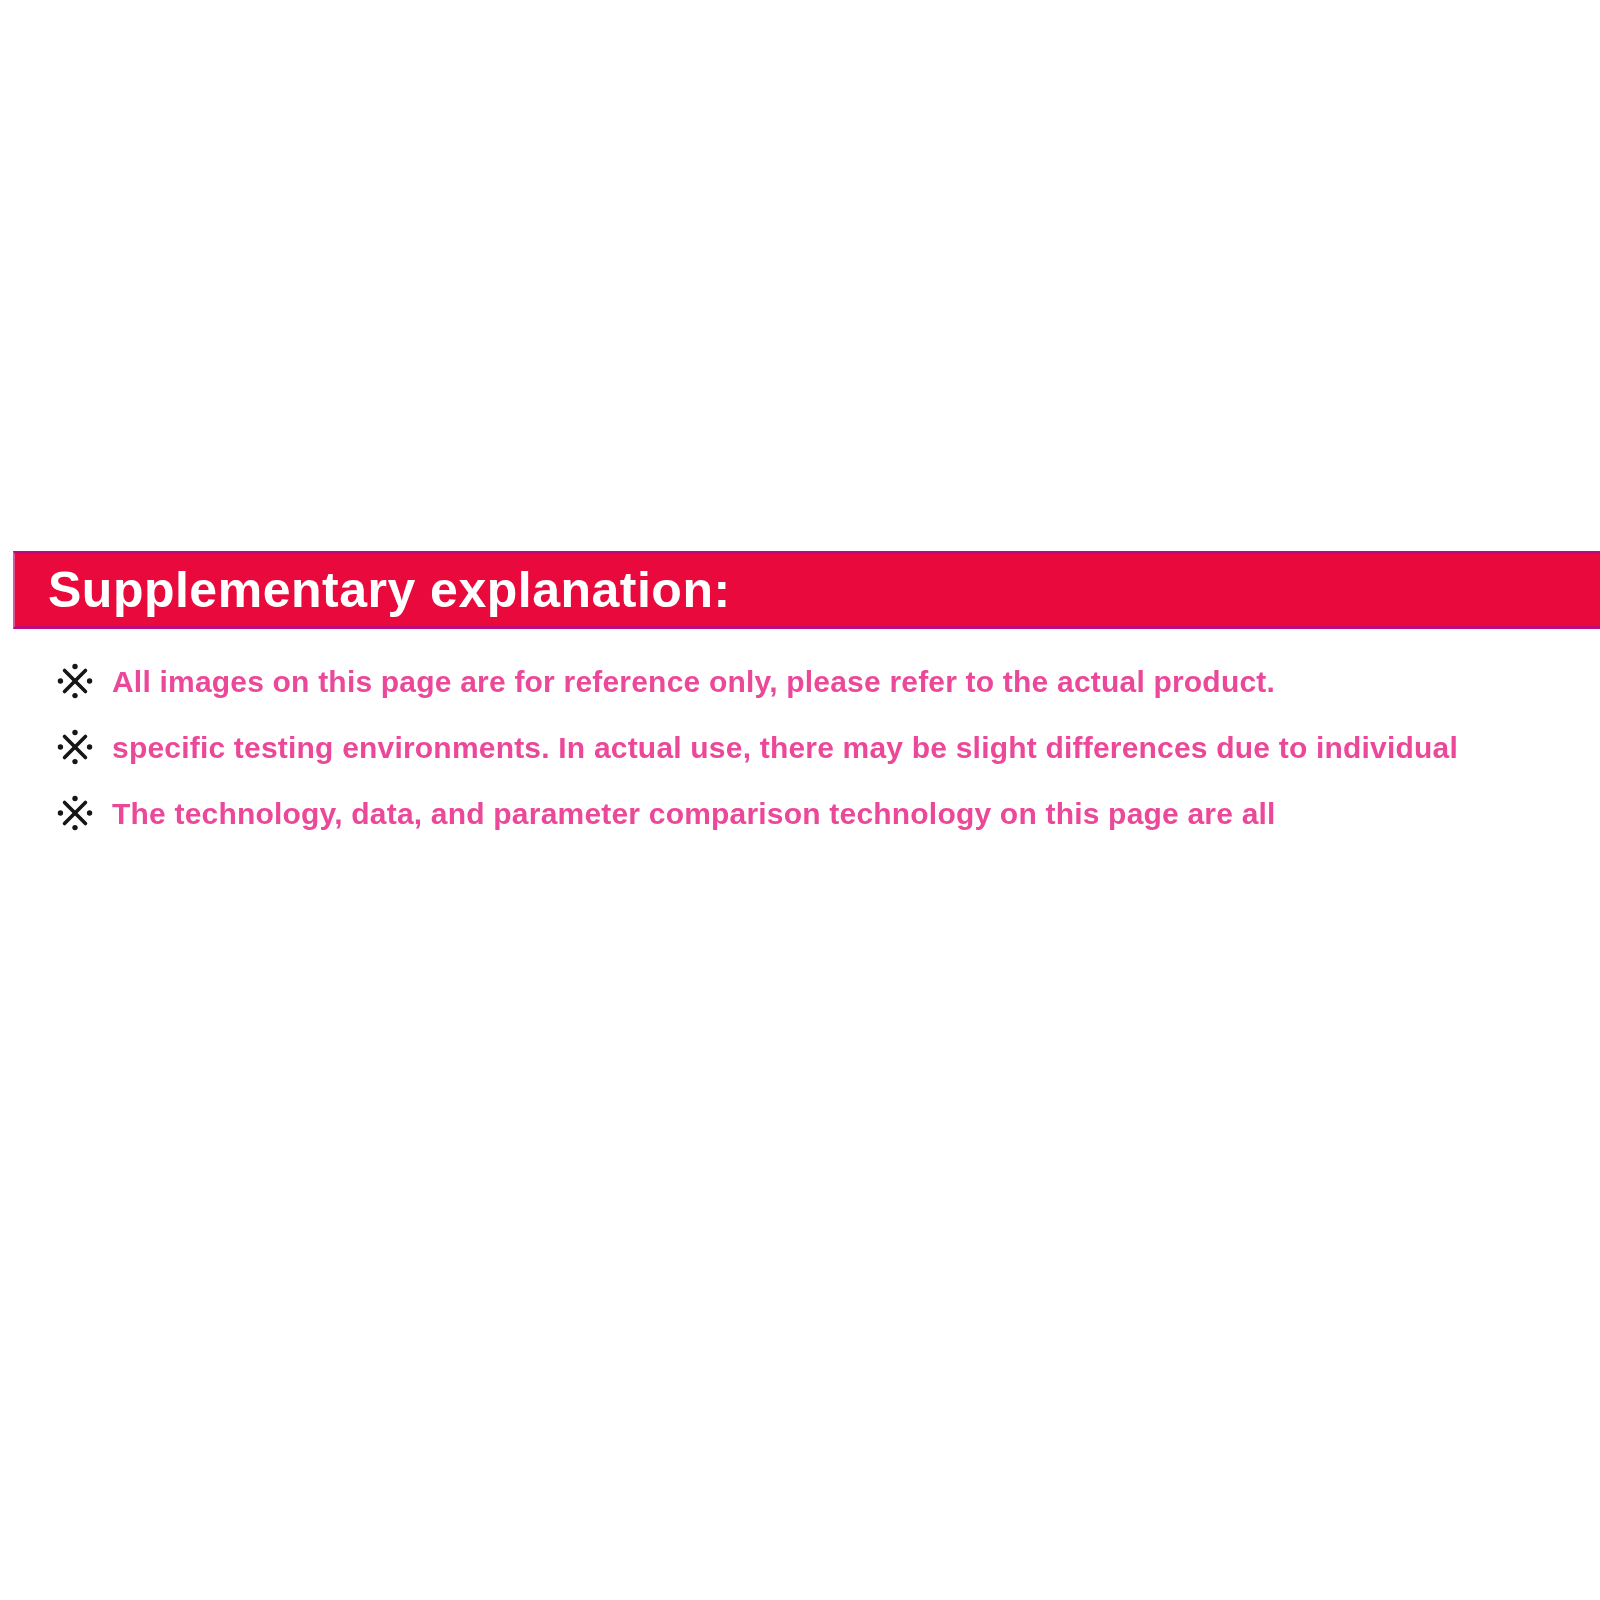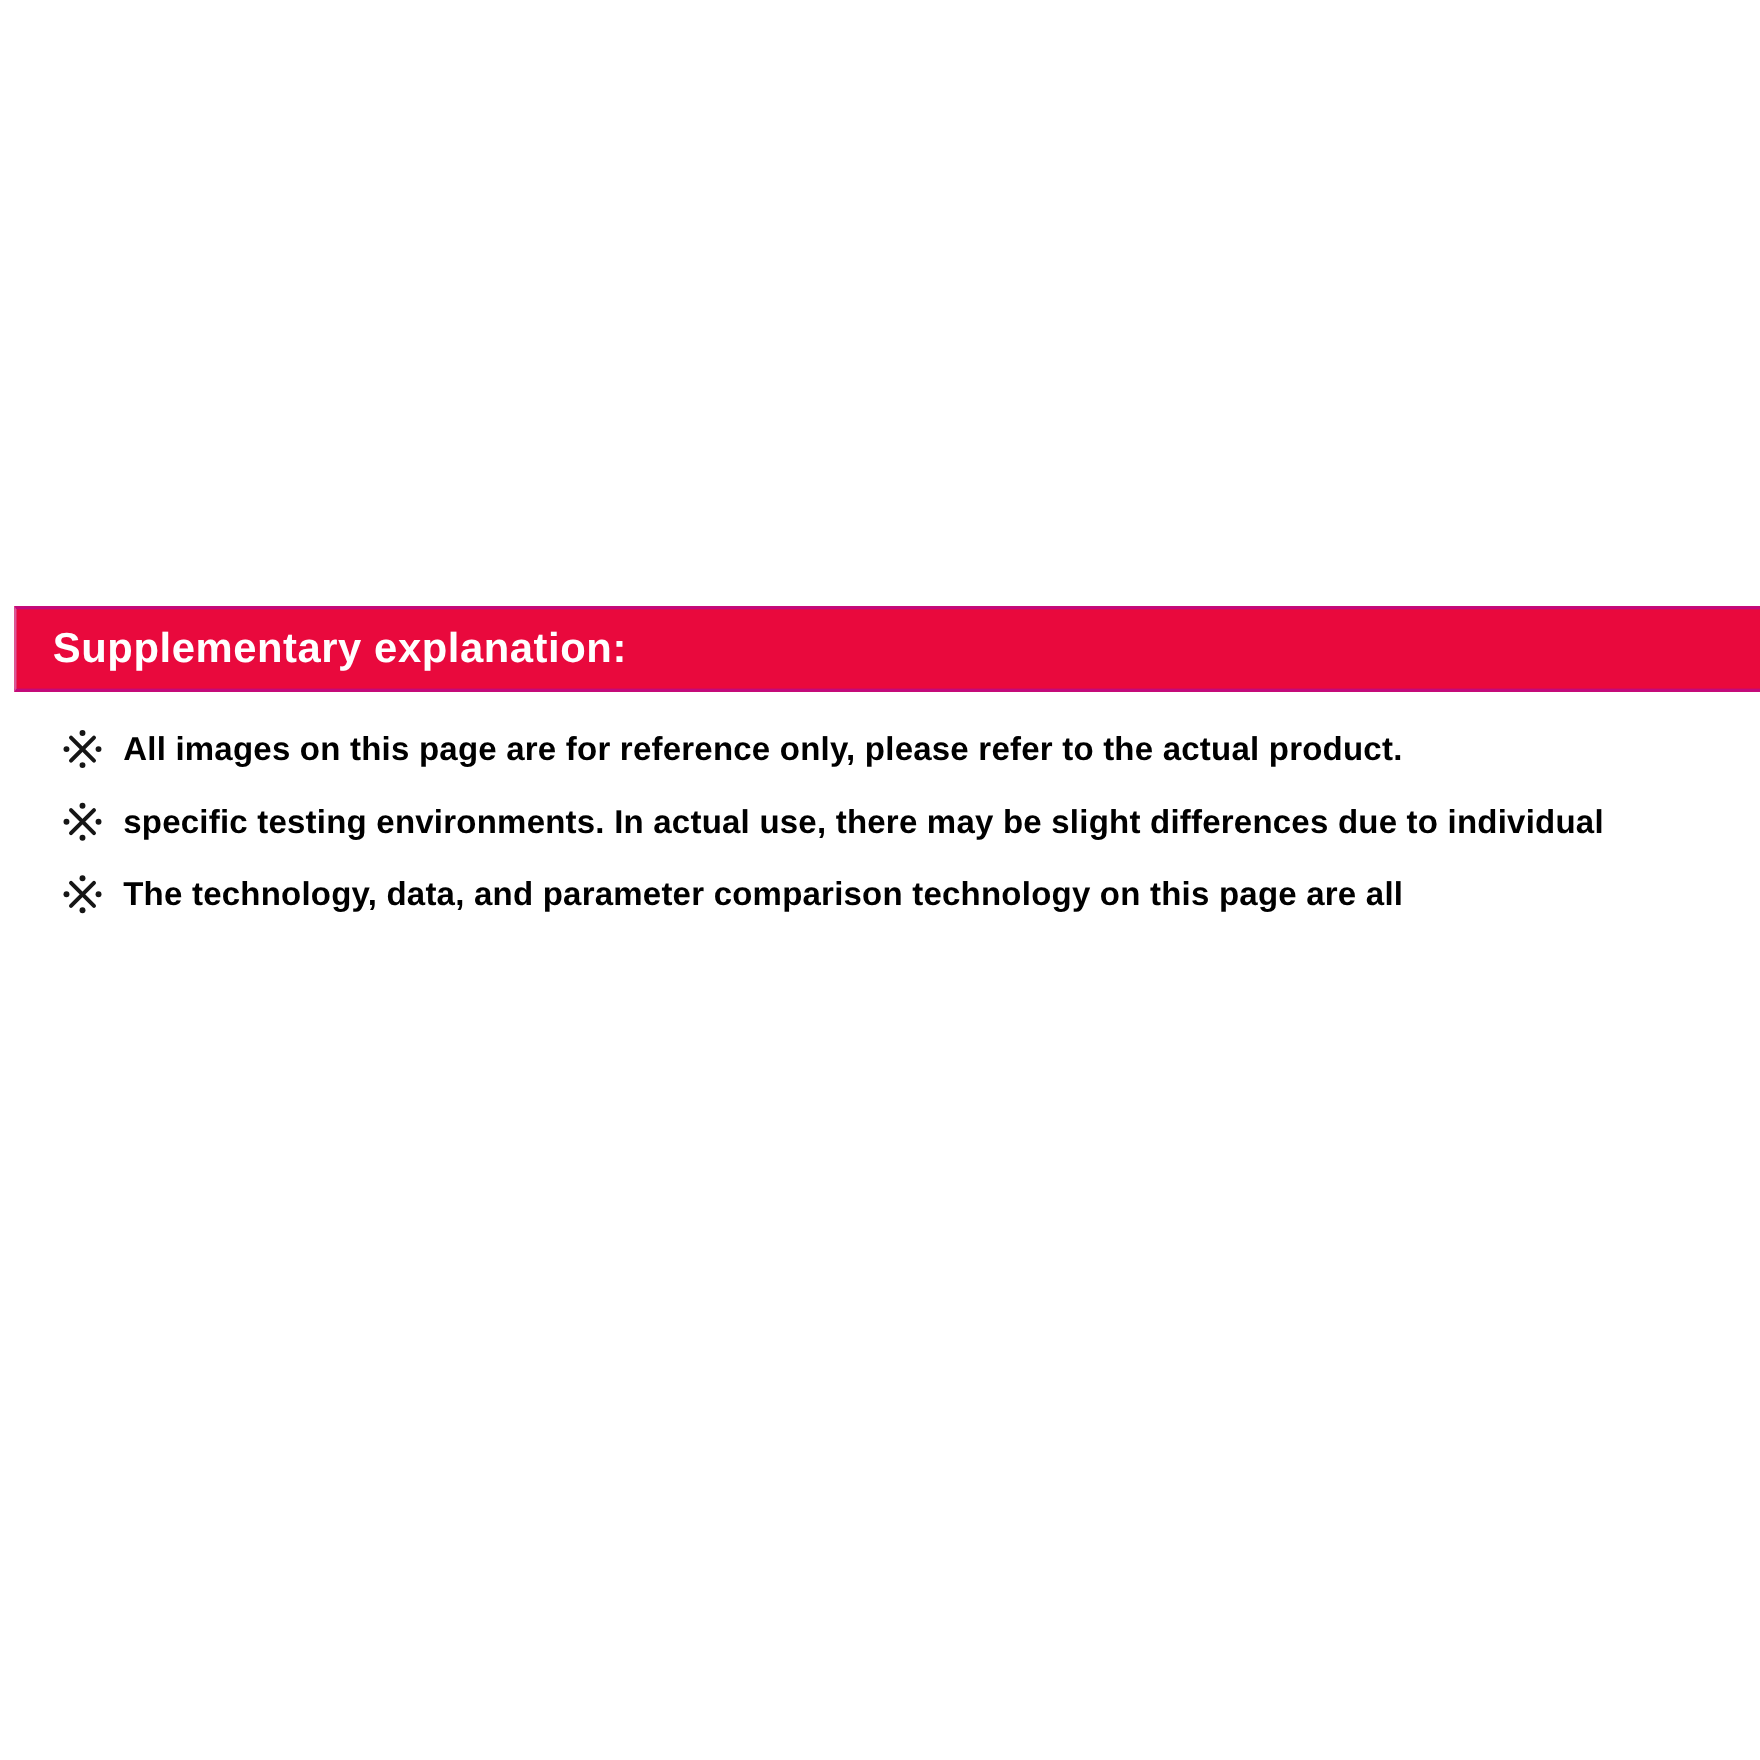--- a/index.html
+++ b/index.html
@@ -26,21 +26,21 @@
     border-top: 3px solid #c2097c;
     border-bottom: 3px solid #c2097c;
     border-left: 2px solid #d9599b;
     display: flex;
     align-items: center;
     box-sizing: content-box;
   }
   .banner h1 {
     margin: 0;
     padding: 0 0 0 33px;
-    font-size: 38px;
+    font-size: 50px;
     font-weight: bold;
     letter-spacing: 0.5px;
     color: #ffffff;
   }
   .notes {
     position: absolute;
     top: 660px;
     left: 56px;
     right: 20px;
   }
@@ -58,21 +58,21 @@
   }
   .note .marker svg {
     width: 38px;
     height: 38px;
     display: block;
   }
   .note .text {
     font-size: 30px;
     font-weight: bold;
     line-height: 43px;
-    color: #000000;
+    color: #ec4899;
     letter-spacing: 0.2px;
   }
   .note .text .line {
     white-space: nowrap;
   }
 </style>
 </head>
 <body>
 
 <div class="page">

